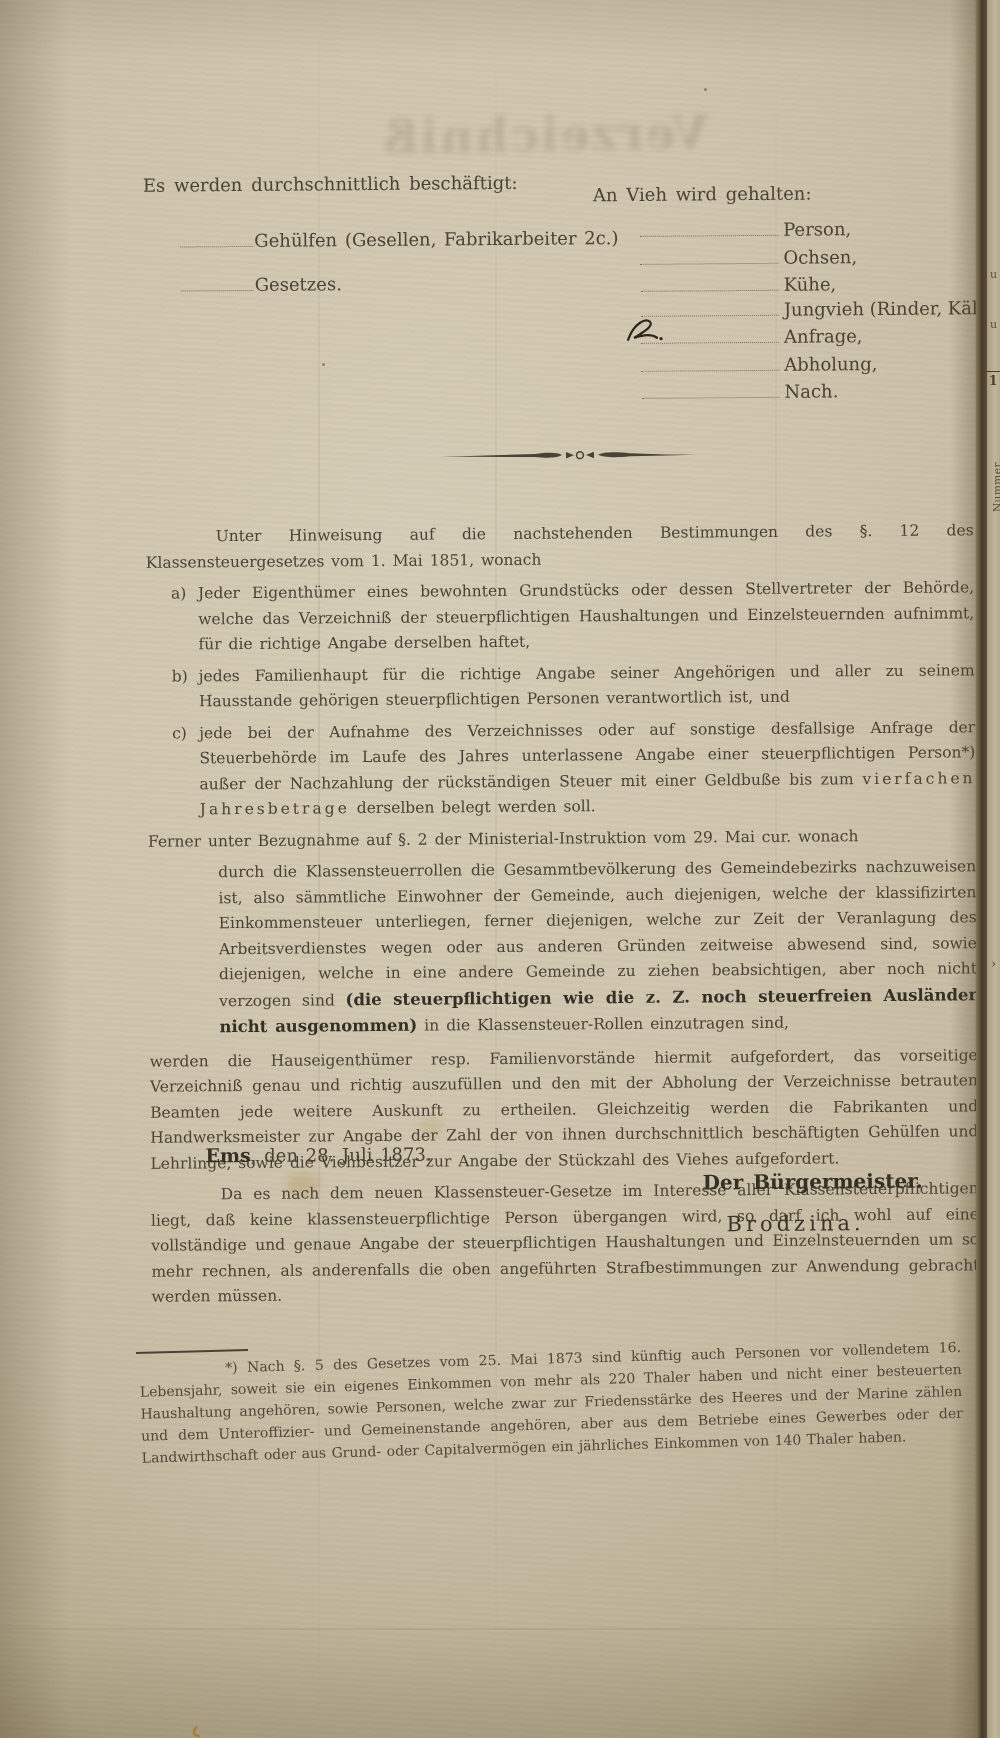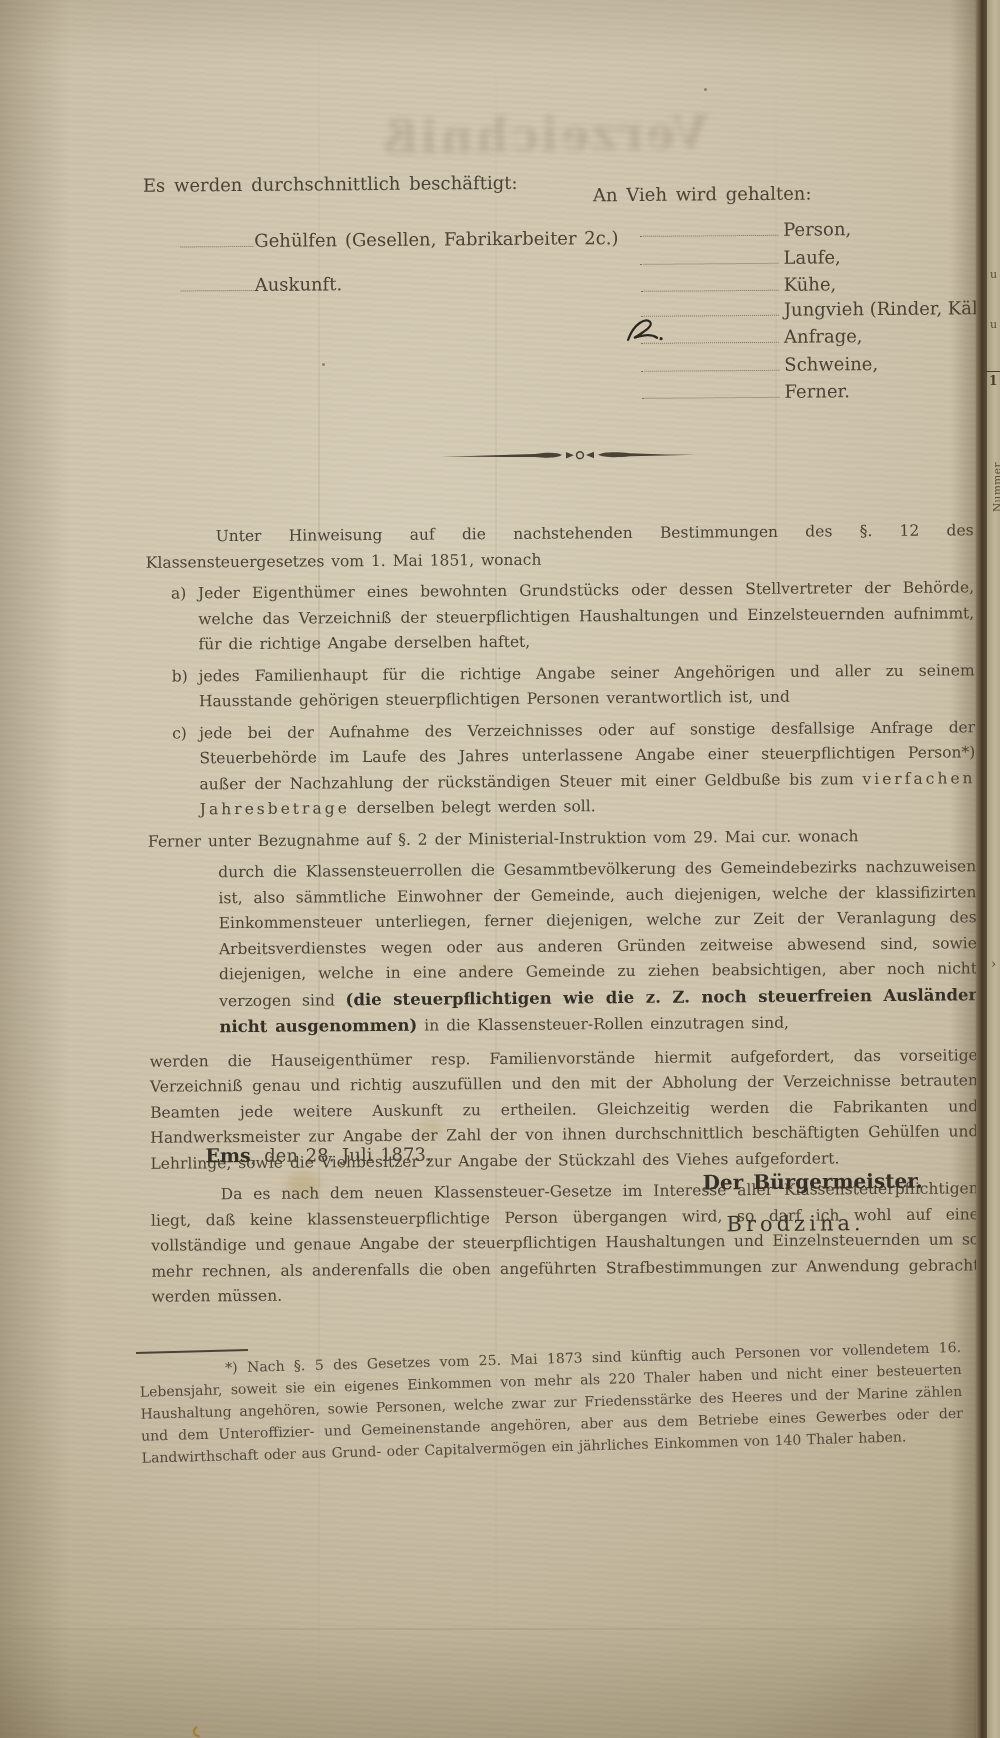--- a/index.html
+++ b/index.html
@@ -118,31 +118,31 @@
   <div class="speck" style="left:322px;top:363px;"></div>
   <div class="speck" style="left:704px;top:88px;"></div>
 
   <div class="content">
 
     <div class="emp-heading">Es werden durchschnittlich beschäftigt:</div>
     <div class="emp-row r0">
       <span class="blank"></span><span>Gehülfen (Gesellen, Fabrikarbeiter 2c.)</span>
     </div>
     <div class="emp-row r1">
-      <span class="blank"></span><span>Auskunft.</span>
+      <span class="blank"></span><span>Gesetzes.</span>
     </div>
 
     <div class="lv-heading">An Vieh wird gehalten:</div>
     <div class="lv-row lv0"><span class="blank"></span><span>Person,</span></div>
-    <div class="lv-row lv1"><span class="blank"></span><span>Laufe,</span></div>
+    <div class="lv-row lv1"><span class="blank"></span><span>Ochsen,</span></div>
     <div class="lv-row lv2"><span class="blank"></span><span>Kühe,</span></div>
     <div class="lv-row lv3"><span class="blank"></span><span>Jungvieh (Rinder, Kälber),</span></div>
     <div class="lv-row lv4"><span class="blank"></span><span>Anfrage,</span></div>
-    <div class="lv-row lv5"><span class="blank"></span><span>Schweine,</span></div>
-    <div class="lv-row lv6"><span class="blank"></span><span>Ferner.</span></div>
+    <div class="lv-row lv5"><span class="blank"></span><span>Abholung,</span></div>
+    <div class="lv-row lv6"><span class="blank"></span><span>Nach.</span></div>
 
     <div class="handwriting" title="">
       <svg width="46" height="30" viewBox="0 0 46 30">
         <path d="M4,23 C10,6 22,1 26,5 C30,9 20,15 10,21 C16,19 26,16 33,21" fill="none" stroke="#2c271f" stroke-width="2.2" stroke-linecap="round"></path>
         <circle cx="37" cy="22" r="1.6" fill="#2c271f"></circle>
       </svg>
     </div>
 
     <div class="divider">
       <svg width="256" height="14" viewBox="0 0 256 14">

